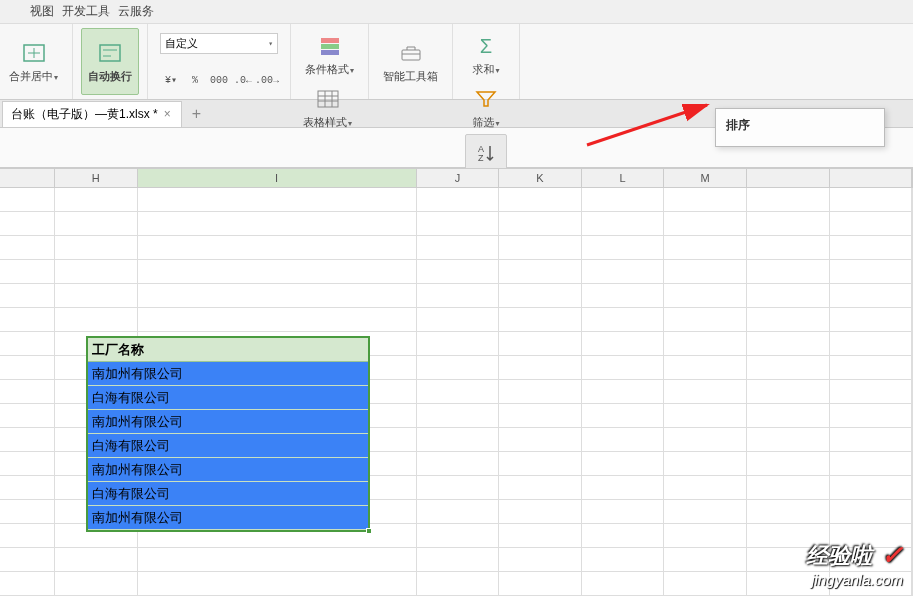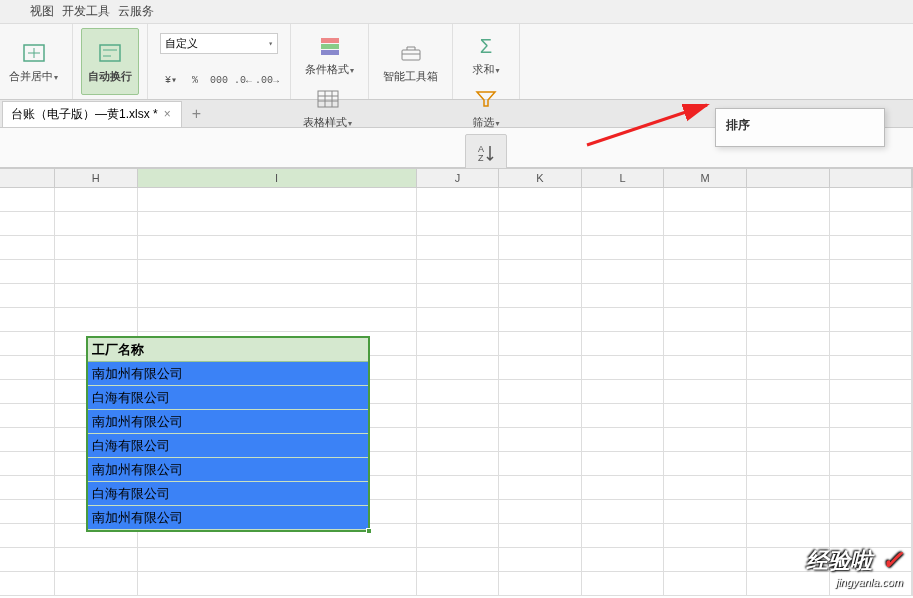--- a/index.html
+++ b/index.html
@@ -50,21 +50,21 @@
     
     .tooltip { position: absolute; right: 28px; top: 108px; width: 170px; background: #fdfdfd; border: 1px solid #bbb; box-shadow: 2px 2px 6px rgba(0,0,0,0.15); padding: 8px 10px; }
     .tooltip-title { font-weight: bold; font-size: 12px; color: #333; margin-bottom: 4px; }
     .tooltip-body { font-size: 11px; color: #666; line-height: 1.5; }
     
     .arrow { position: absolute; left: 582px; top: 100px; pointer-events: none; }
     
     .watermark { position: absolute; right: 10px; bottom: 10px; text-align: right; }
     .wm-main { font-size: 22px; font-weight: bold; color: #fff; text-shadow: 1px 1px 2px #000, -1px -1px 2px #000; font-style: italic; display: flex; align-items: center; gap: 9px; }
     .wm-check { color: #e33; font-size: 26px; }
-    .wm-sub { font-size: 11px; font-style: italic; color: #fff; text-shadow: 1px 1px 1px #000; }
+    .wm-sub { font-size: 15px; font-style: italic; color: #fff; text-shadow: 1px 1px 1px #000; }
   </style>
 </head>
 <body>
 
 <div class="menubar">
   <span>视图</span>
   <span>开发工具</span>
   <span>云服务</span>
 </div>
 

